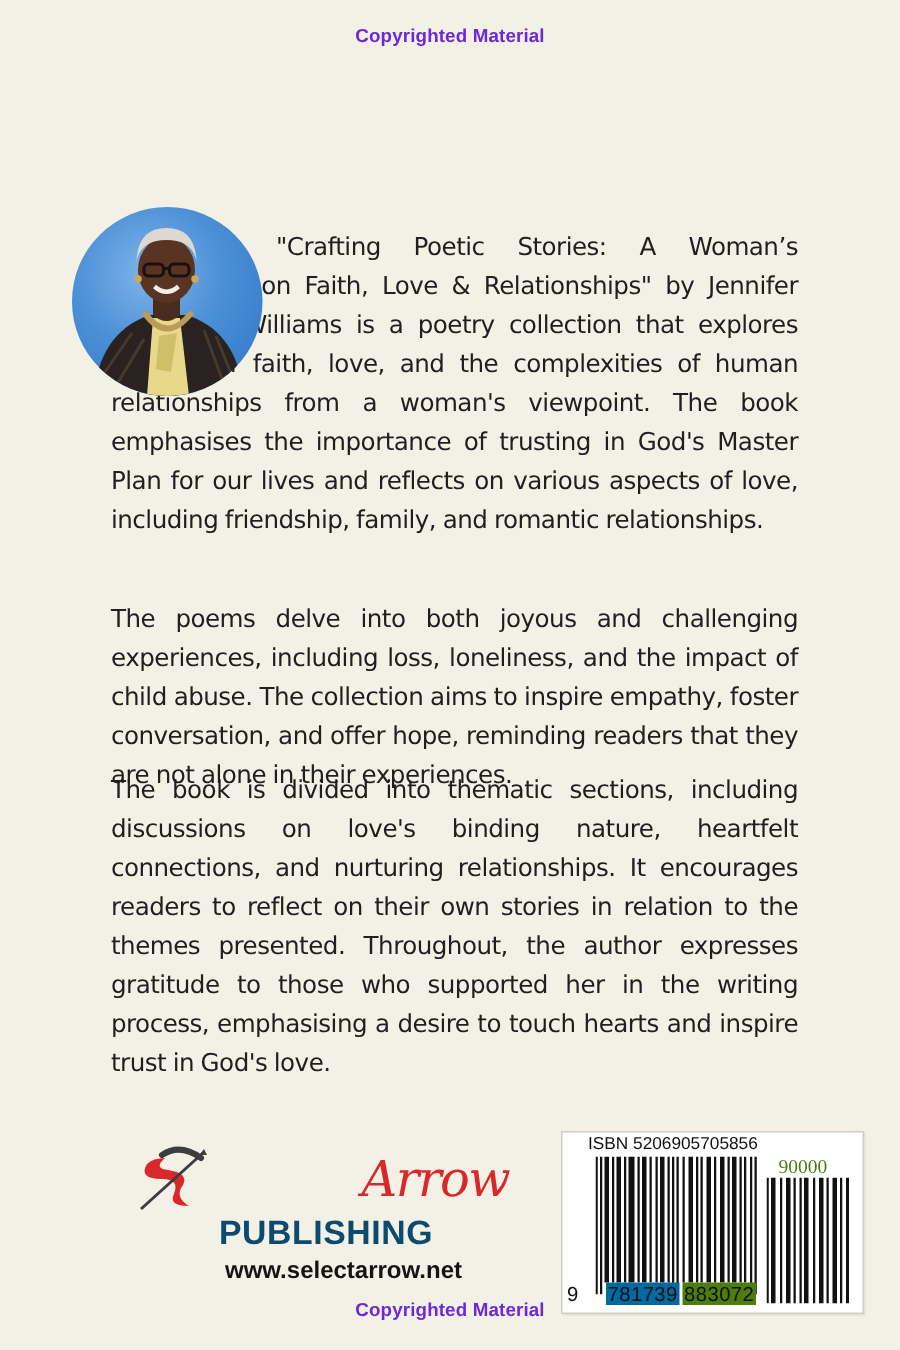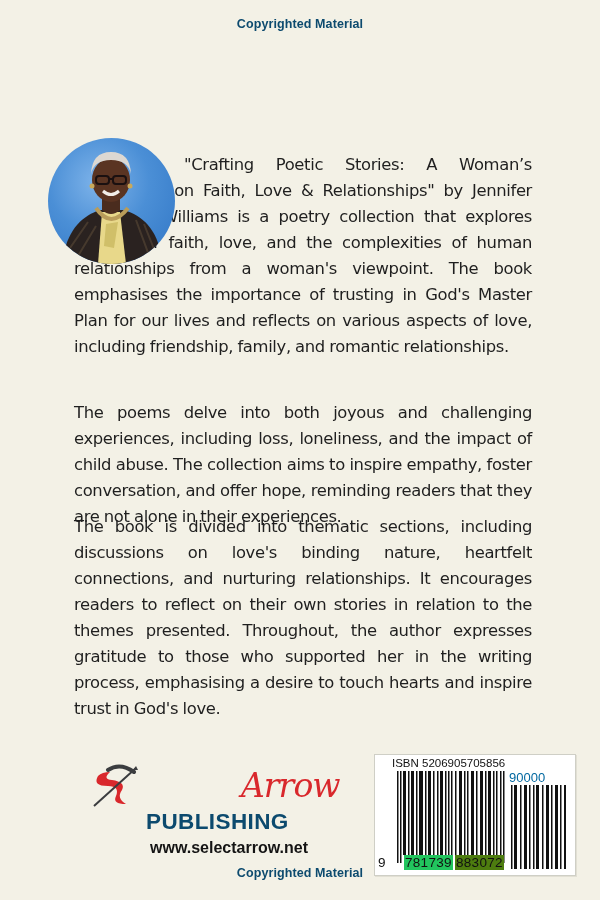--- a/index.html
+++ b/index.html
@@ -6,21 +6,21 @@
   body {
     width: 600px; height: 900px; overflow: hidden;
     background: #f3f1e6;
     position: relative;
     font-family: "DejaVu Sans", "Liberation Sans", sans-serif;
     color: #1f1f1f;
   }
   .watermark {
     position: absolute; left: 0; width: 600px; text-align: center;
     font-family: "Liberation Sans", sans-serif; font-weight: bold;
-    font-size: 12.5px; color: #0c4a6e; letter-spacing: 0.1px;
+    font-size: 12.5px; color: #6d28d9; letter-spacing: 0.1px;
   }
   .wm-top { top: 17px; }
   .wm-bottom { top: 866px; }
 
   .photo {
     position: absolute; left: 48px; top: 138px; width: 127px; height: 126px;
     border-radius: 50%; overflow: hidden;
     background: radial-gradient(circle at 40% 35%, #7fb4ea 0%, #4b8fd6 45%, #2f74c4 100%);
   }
   .photo svg { display: block; }
@@ -65,33 +65,33 @@
     position: absolute; left: 374px; top: 754px; width: 200px; height: 120px;
     background: #ffffff; border: 1px solid #cfcfc6;
     box-shadow: 1px 1px 0 #e2e0d4;
   }
   .isbn-label {
     position: absolute; left: 17px; top: 2px;
     font-family: "Liberation Sans", sans-serif; font-size: 11.5px; color: #111;
     letter-spacing: 0;
   }
   .price-code {
-    position: absolute; left: 134px; top: 15px;
-    font-family: Liberation Sans, sans-serif; font-size: 13px; color: #0369a1;
+    position: absolute; left: 144px; top: 15px;
+    font-family: Liberation Serif, serif; font-size: 13px; color: #4d7c0f;
   }
   .bars-main { position: absolute; left: 22px; top: 16px; }
   .bars-addon { position: absolute; left: 136px; top: 30px; }
   .digit-first {
     position: absolute; left: 3px; top: 100px;
     font-family: "Liberation Sans", sans-serif; font-size: 13.5px; color: #111;
   }
   .digits-left {
     position: absolute; left: 29px; top: 100px;
     font-family: "Liberation Sans", sans-serif; font-size: 13.5px; color: #111; letter-spacing: 0.3px;
-    background: #22c55e; padding: 0 1px;
+    background: #0369a1; padding: 0 1px;
   }
   .digits-right {
     position: absolute; left: 80px; top: 100px;
     font-family: "Liberation Sans", sans-serif; font-size: 13.5px; color: #111; letter-spacing: 0.3px;
     background: #4d7c0f; padding: 0 1px;
   }
 </style>
 </head>
 <body>
 

